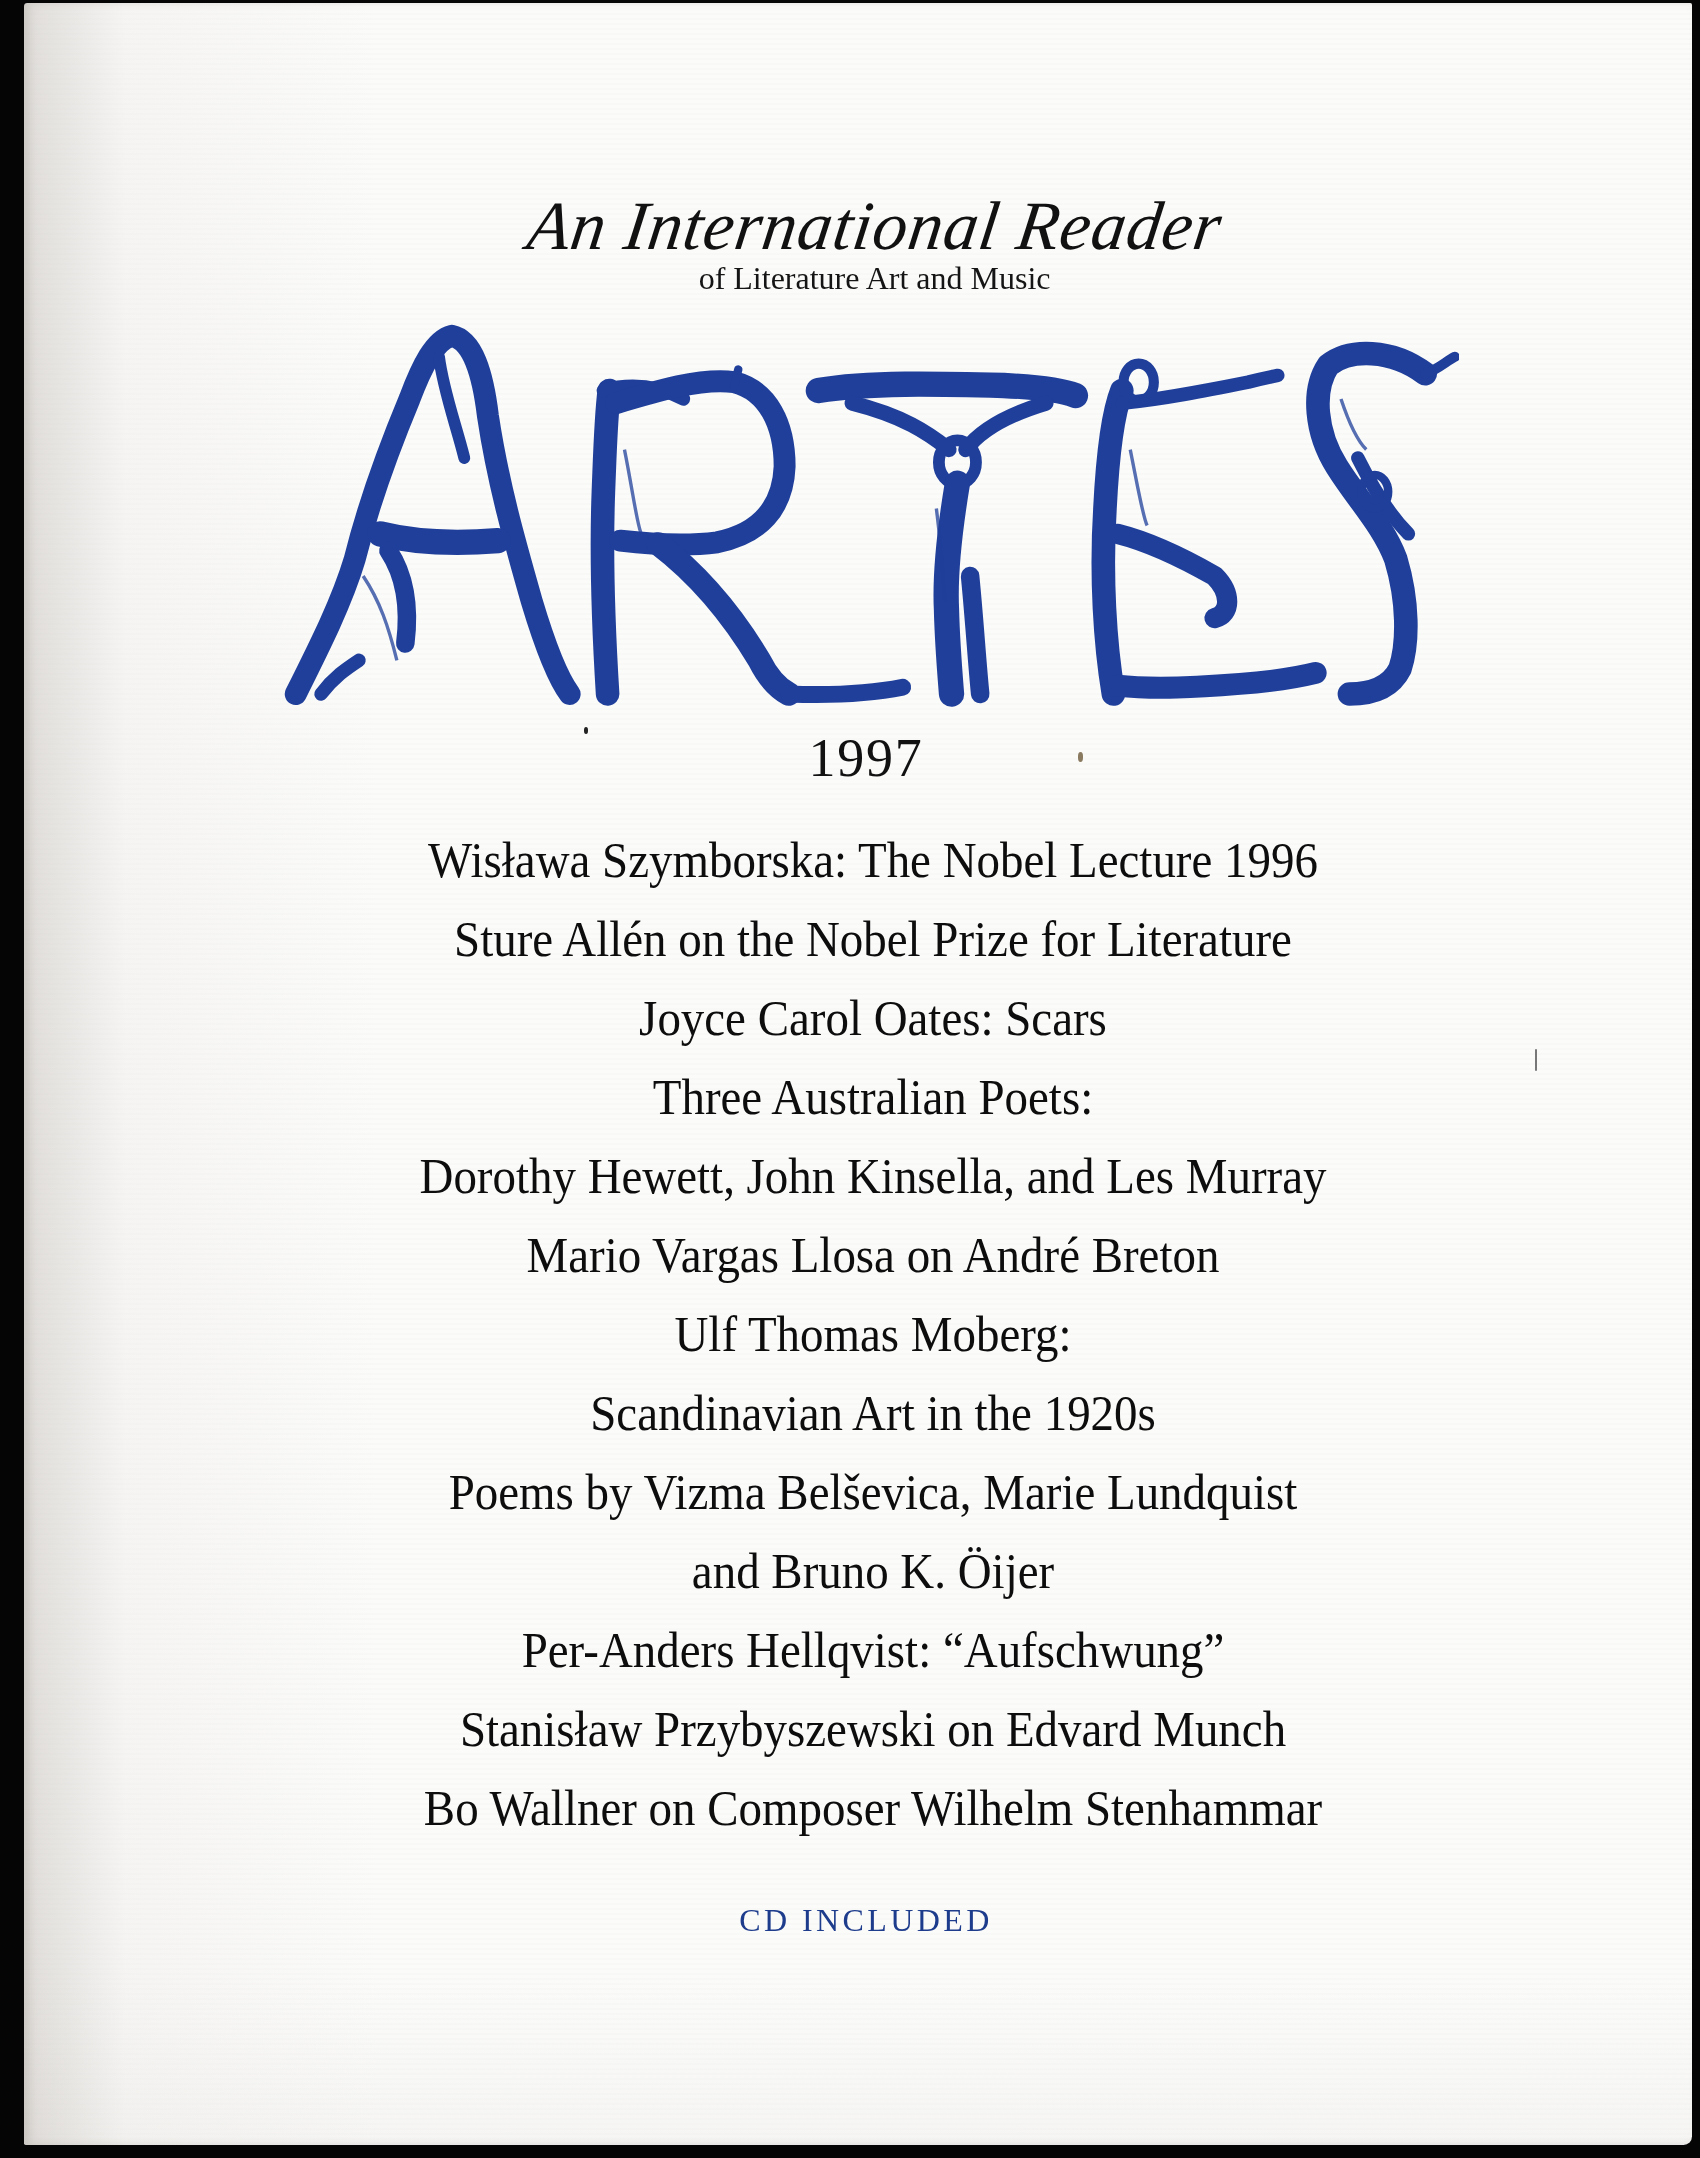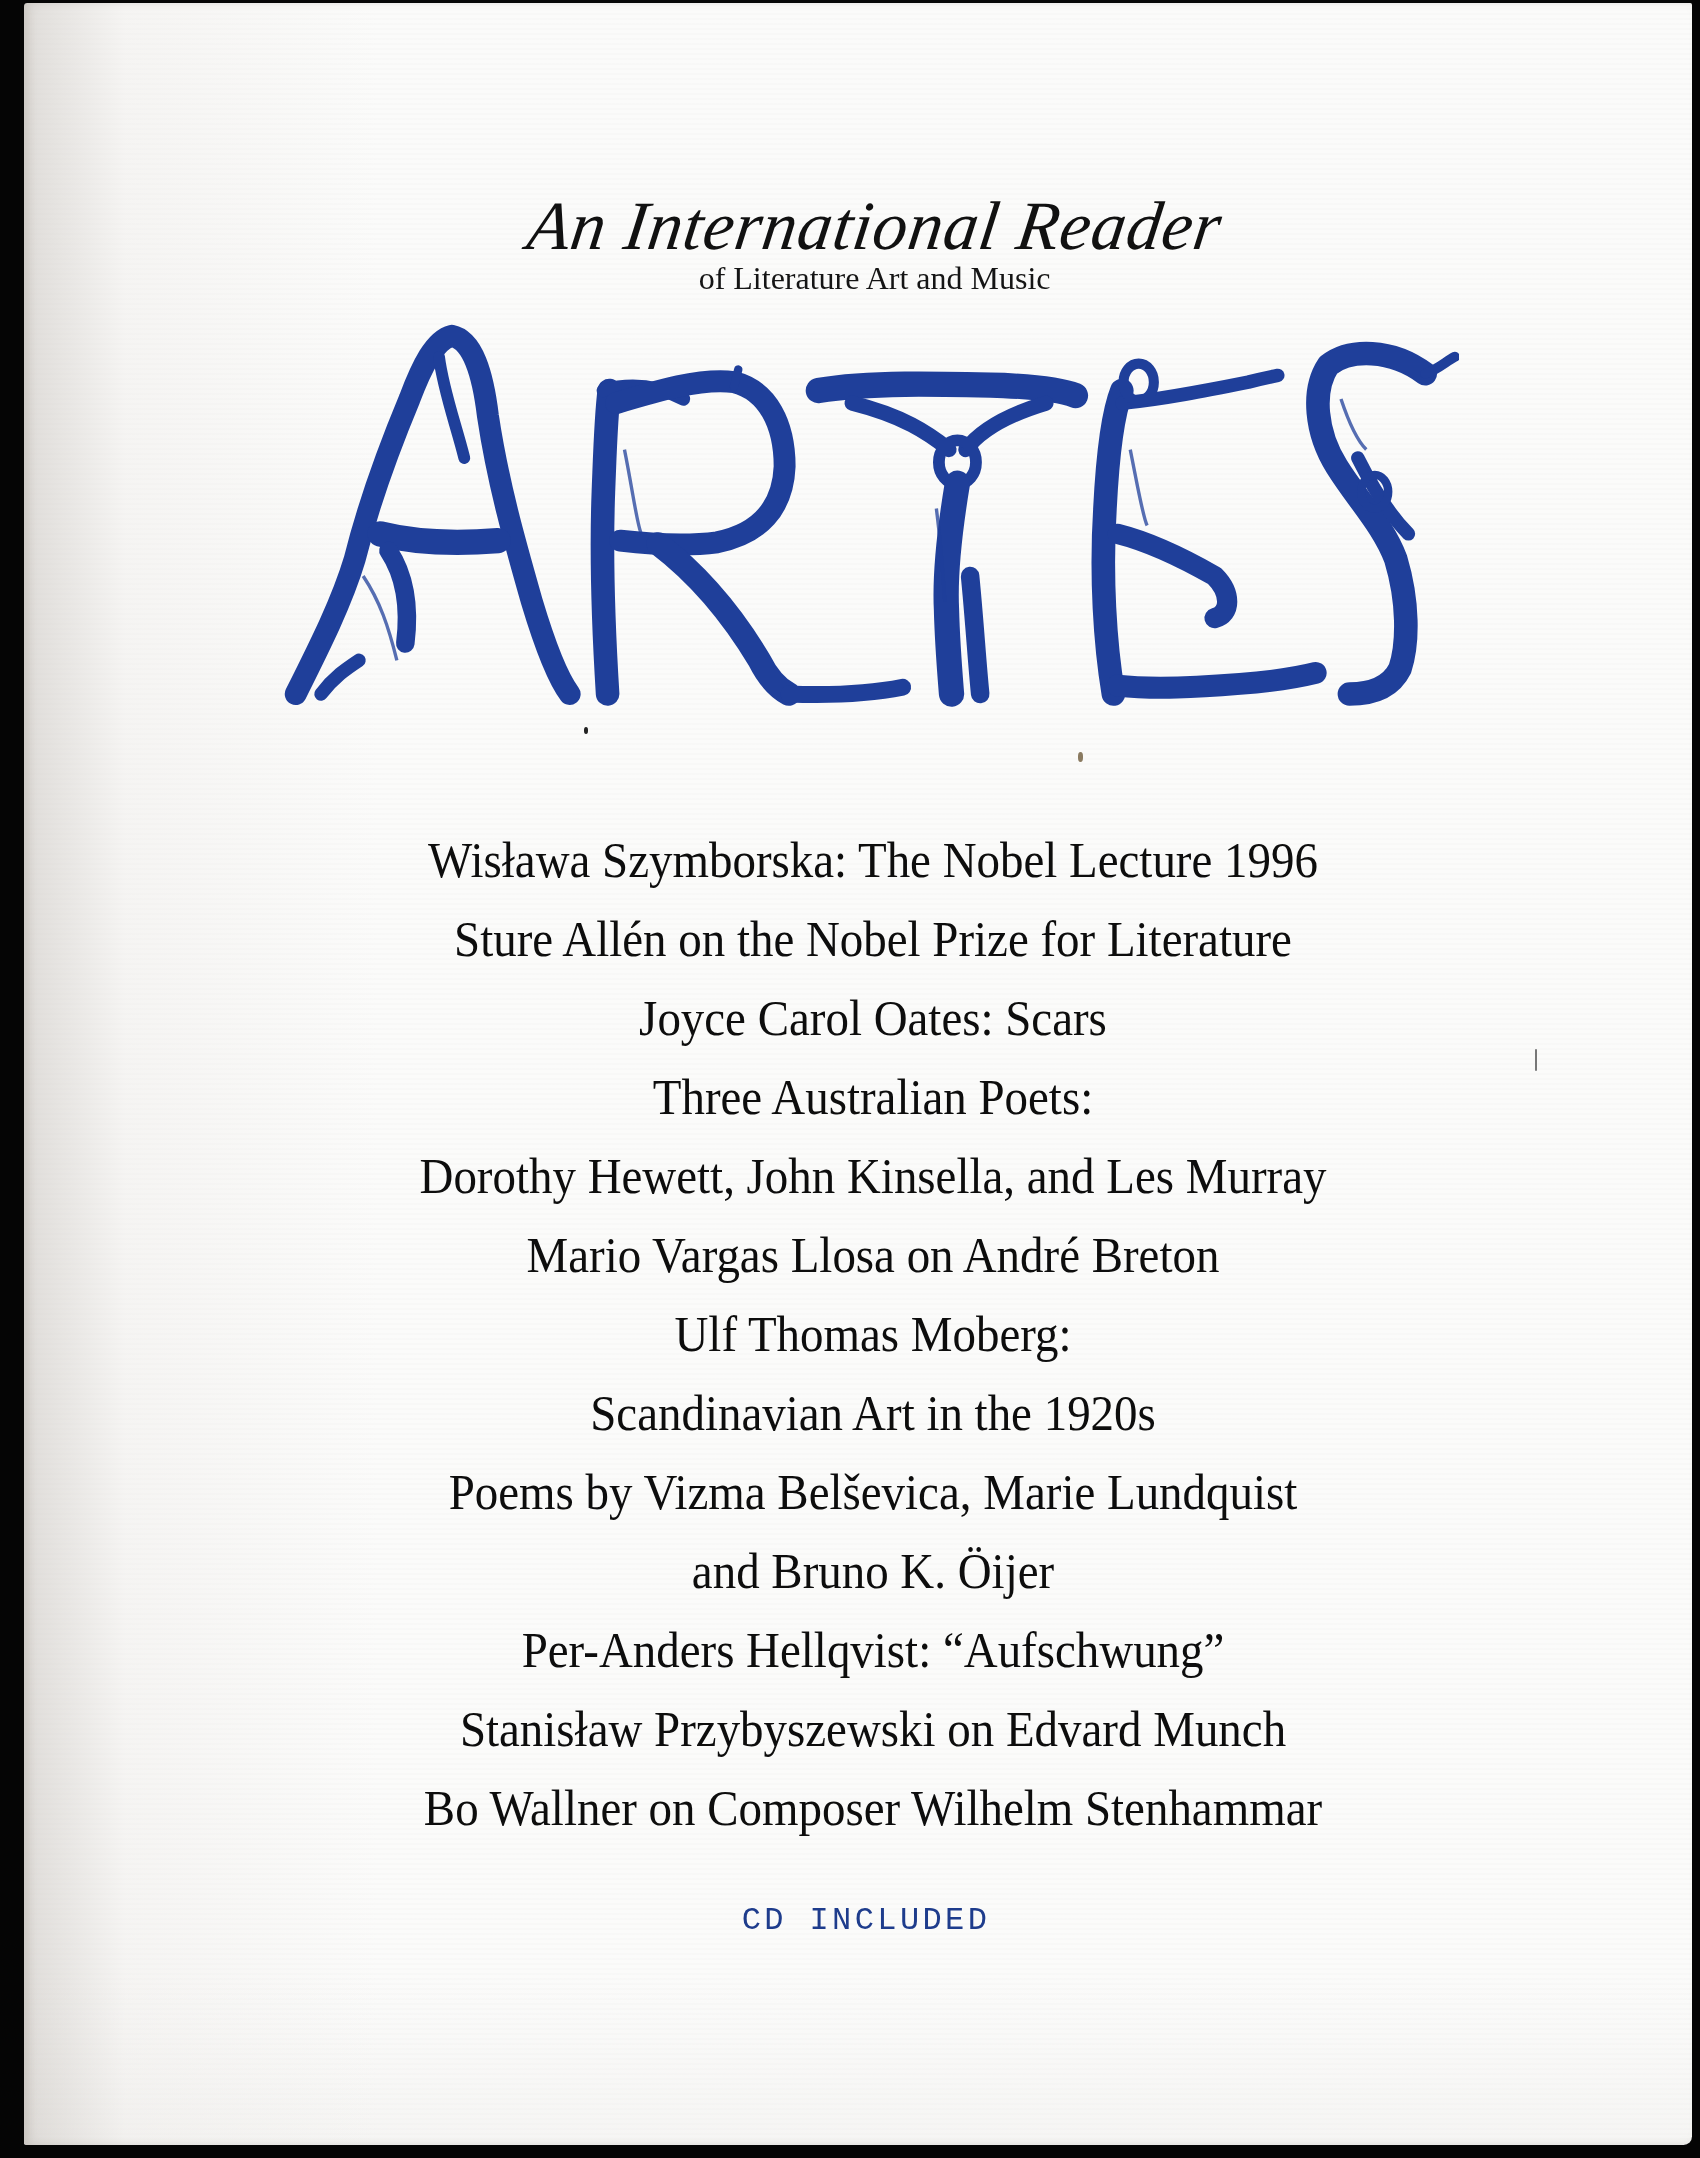--- a/index.html
+++ b/index.html
@@ -78,21 +78,21 @@
       font-size: 51px;
       line-height: 79px;
       height: 79px;
       color: #0d0d0d;
       white-space: nowrap;
       transform: scaleX(0.92);
     }
     .cd {
       top: 1899px;
       left: 8.4px;
-      font-family: Liberation Mono, monospace;
+      font-family: Liberation Serif, serif;
       font-size: 32px;
       letter-spacing: 3.4px;
       color: #1e3c8c;
     }
     .speck {
       position: absolute;
       background: #8a7a60;
       border-radius: 50%;
     }
   </style>
@@ -142,20 +142,21 @@
       <g fill="none" stroke="#1f3f9a" stroke-width="4" opacity="0.75">
         <path d="M120 300 C140 330 150 360 160 400"></path>
         <path d="M430 150 C440 200 445 240 450 250"></path>
         <path d="M800 220 C805 260 808 300 810 330"></path>
         <path d="M1030 150 C1040 200 1045 230 1050 240"></path>
         <path d="M1280 90 C1290 120 1300 140 1310 150"></path>
       </g>
     </svg>
   </div>
 
+  <div class="center-col year">1997</div>
 
   <ul class="contents">
     <li>Wisława Szymborska: The Nobel Lecture 1996</li>
     <li>Sture Allén on the Nobel Prize for Literature</li>
     <li>Joyce Carol Oates: Scars</li>
     <li>Three Australian Poets:</li>
     <li>Dorothy Hewett, John Kinsella, and Les Murray</li>
     <li>Mario Vargas Llosa on André Breton</li>
     <li>Ulf Thomas Moberg:</li>
     <li>Scandinavian Art in the 1920s</li>

